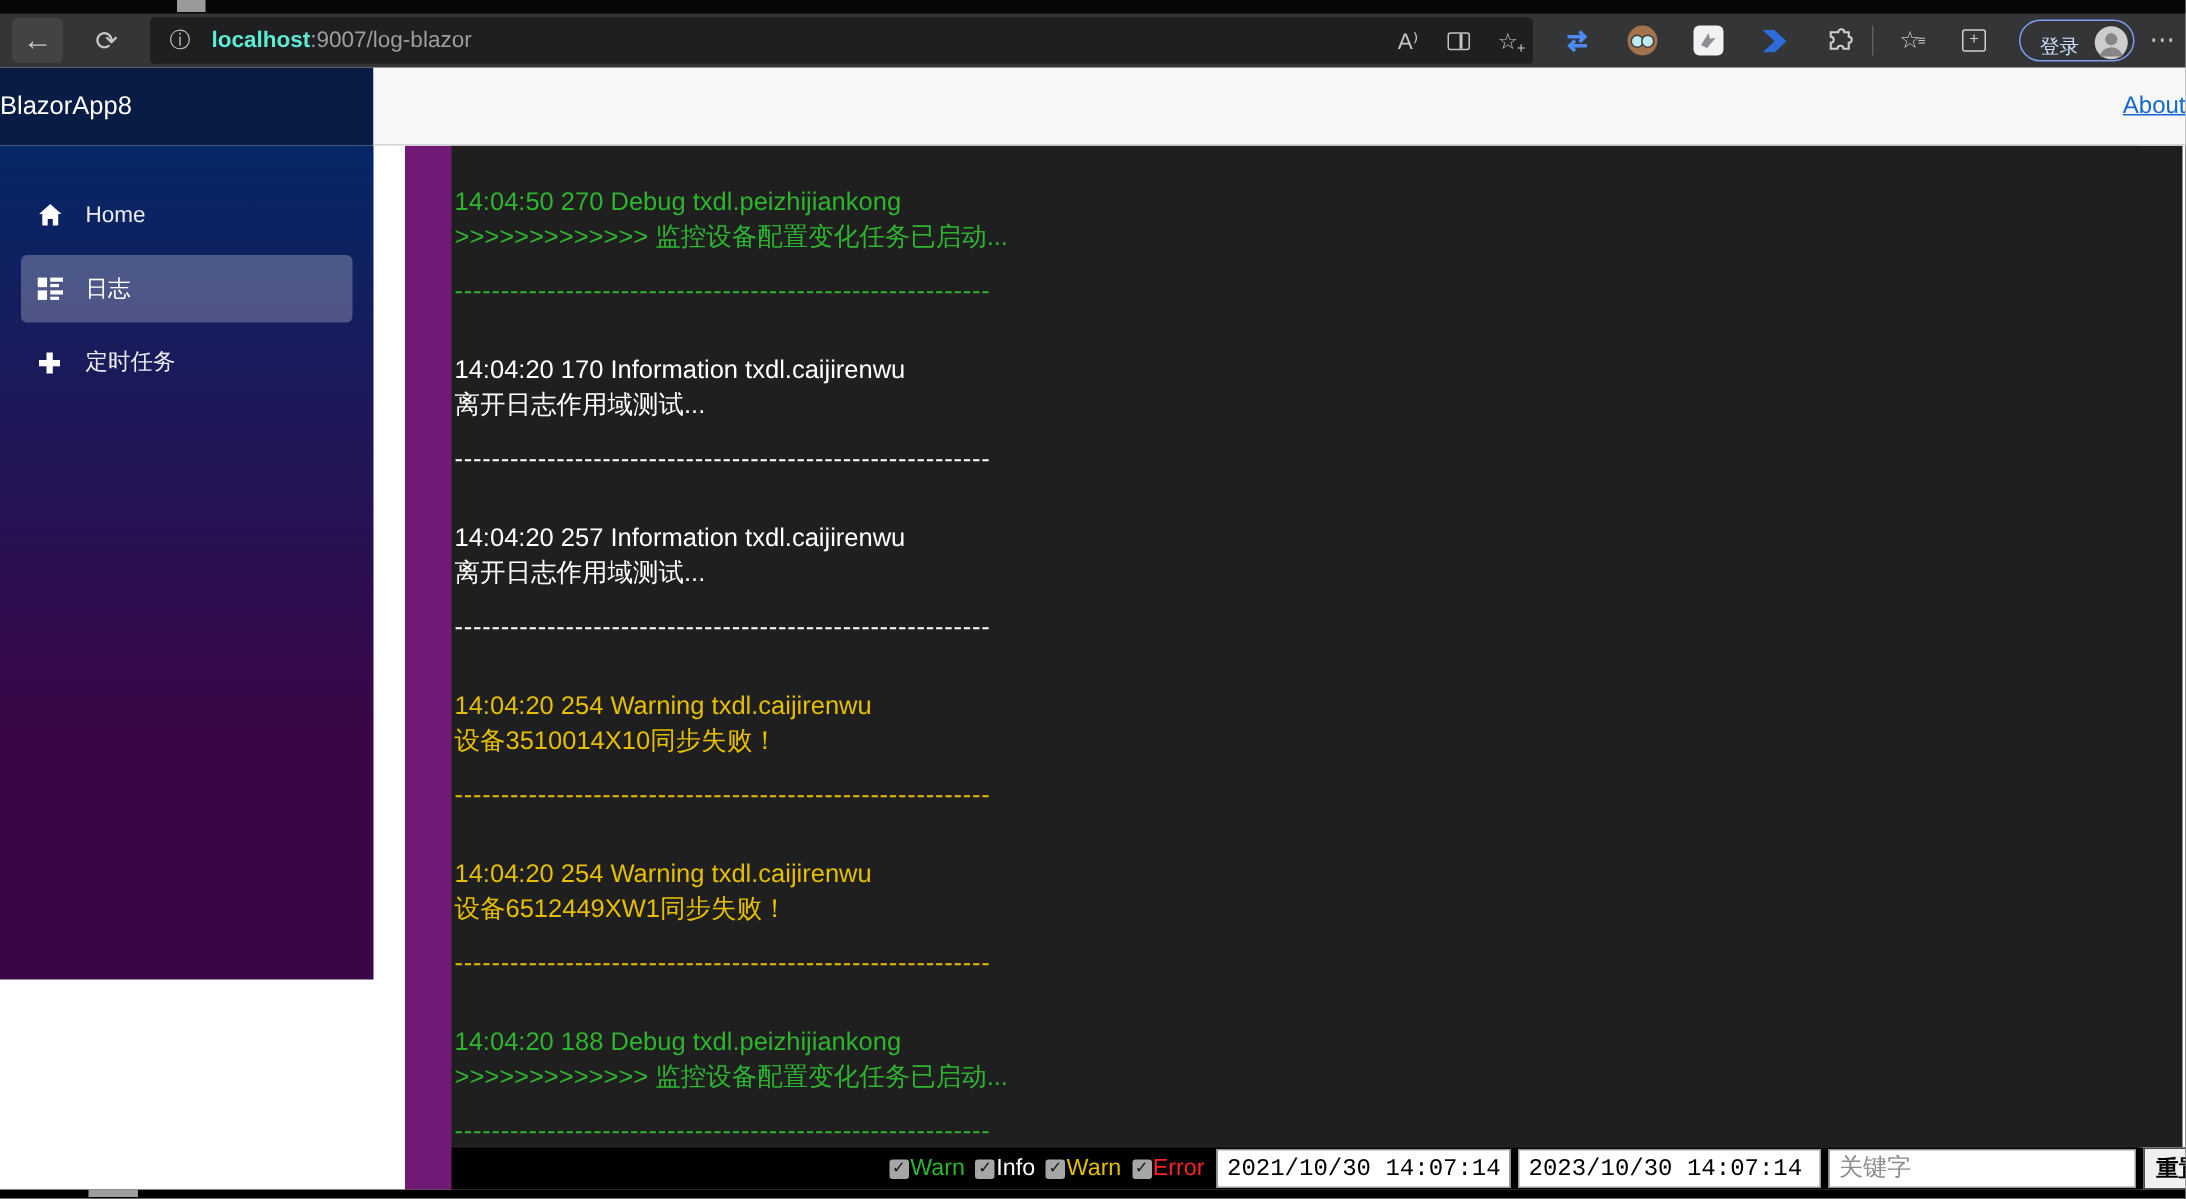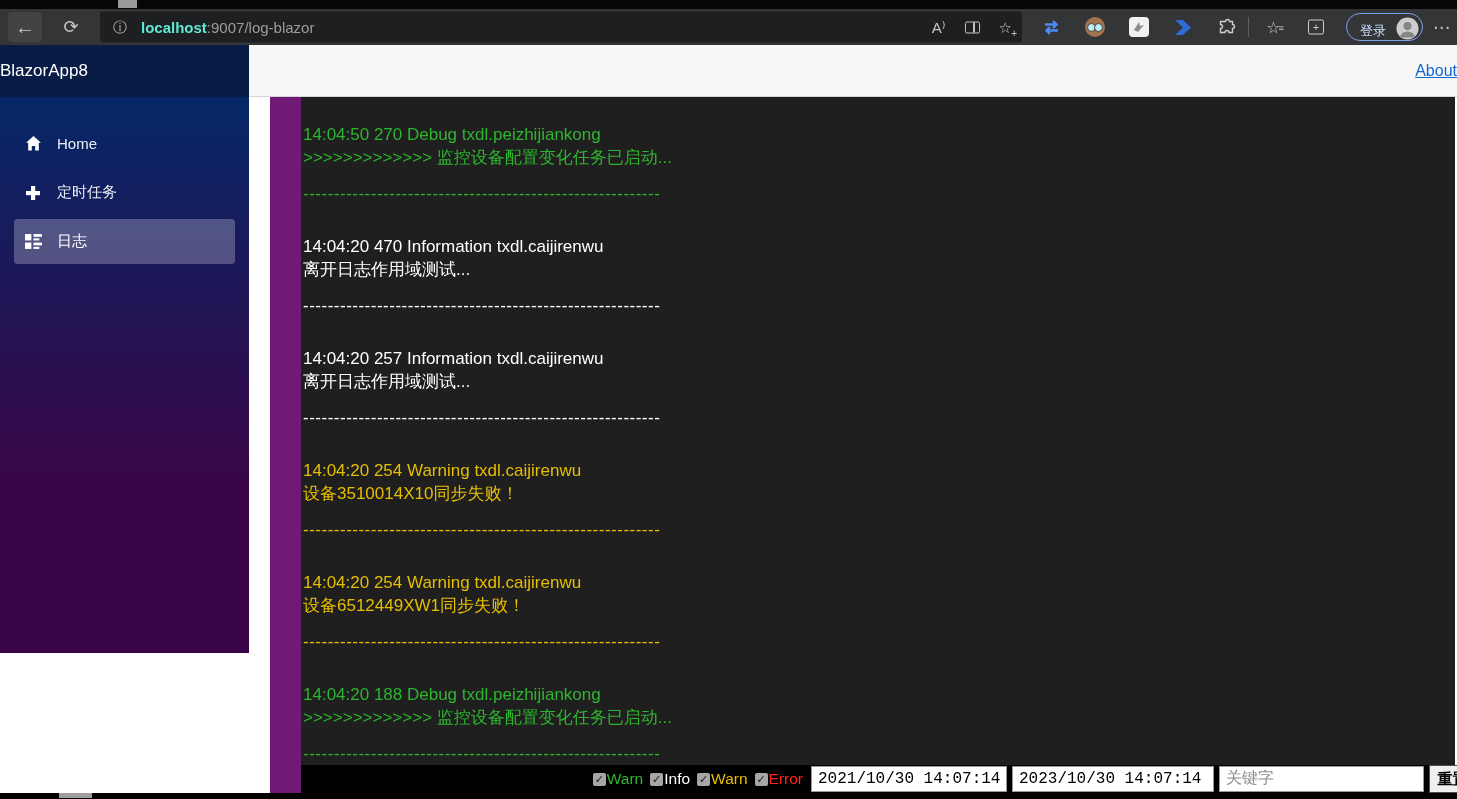--- a/index.html
+++ b/index.html
@@ -152,55 +152,55 @@
 <div class="sidebar">
   <div class="nav">
     <div class="nav-item">
       <span class="nav-icon">
         <svg width="17" height="17" viewBox="0 0 16 16" fill="#fff">
             <path d="M8 1 L15 7.2 H13 V14.5 H9.6 V10.3 H6.4 V14.5 H3 V7.2 H1 Z"></path>
           </svg>
       </span>
       <span>Home</span>
     </div>
-    <div class="nav-item">
-      <span class="nav-icon">
-        <svg width="16" height="16" viewBox="0 0 16 16" fill="#fff">
-            <rect x="6" y="1" width="4.2" height="14"></rect>
-            <rect x="1" y="6" width="14" height="4.2"></rect>
-          </svg>
-      </span>
-      <span>定时任务</span>
-    </div>
     <div class="nav-item active">
       <span class="nav-icon">
         <svg width="17" height="17" viewBox="0 0 16 16" fill="#fff">
             <rect x="0" y="1" width="6" height="6"></rect>
             <rect x="8" y="1" width="8" height="2.6"></rect>
             <rect x="8" y="5" width="5.5" height="2"></rect>
             <rect x="0" y="9" width="6" height="6"></rect>
             <rect x="8" y="9" width="8" height="2.6"></rect>
             <rect x="8" y="13" width="5.5" height="2"></rect>
           </svg>
       </span>
       <span>日志</span>
     </div>
+    <div class="nav-item">
+      <span class="nav-icon">
+        <svg width="16" height="16" viewBox="0 0 16 16" fill="#fff">
+            <rect x="6" y="1" width="4.2" height="14"></rect>
+            <rect x="1" y="6" width="14" height="4.2"></rect>
+          </svg>
+      </span>
+      <span>定时任务</span>
+    </div>
   </div>
 </div>
 
 <div class="main">
   <div class="log-panel">
     <div>
         <div class="log-entry lvl-debug">
           <div>14:04:50 270 Debug txdl.peizhijiankong</div>
           <div>&gt;&gt;&gt;&gt;&gt;&gt;&gt;&gt;&gt;&gt;&gt;&gt;&gt; 监控设备配置变化任务已启动...</div>
           <div class="sep">----------------------------------------------------------</div>
         </div>
         <div class="log-entry lvl-info">
-          <div>14:04:20 470 Information txdl.caijirenwu</div>
+          <div>14:04:20 170 Information txdl.caijirenwu</div>
           <div>离开日志作用域测试...</div>
           <div class="sep">----------------------------------------------------------</div>
         </div>
         <div class="log-entry lvl-info">
           <div>14:04:20 257 Information txdl.caijirenwu</div>
           <div>离开日志作用域测试...</div>
           <div class="sep">----------------------------------------------------------</div>
         </div>
         <div class="log-entry lvl-warning">
           <div>14:04:20 254 Warning txdl.caijirenwu</div>

